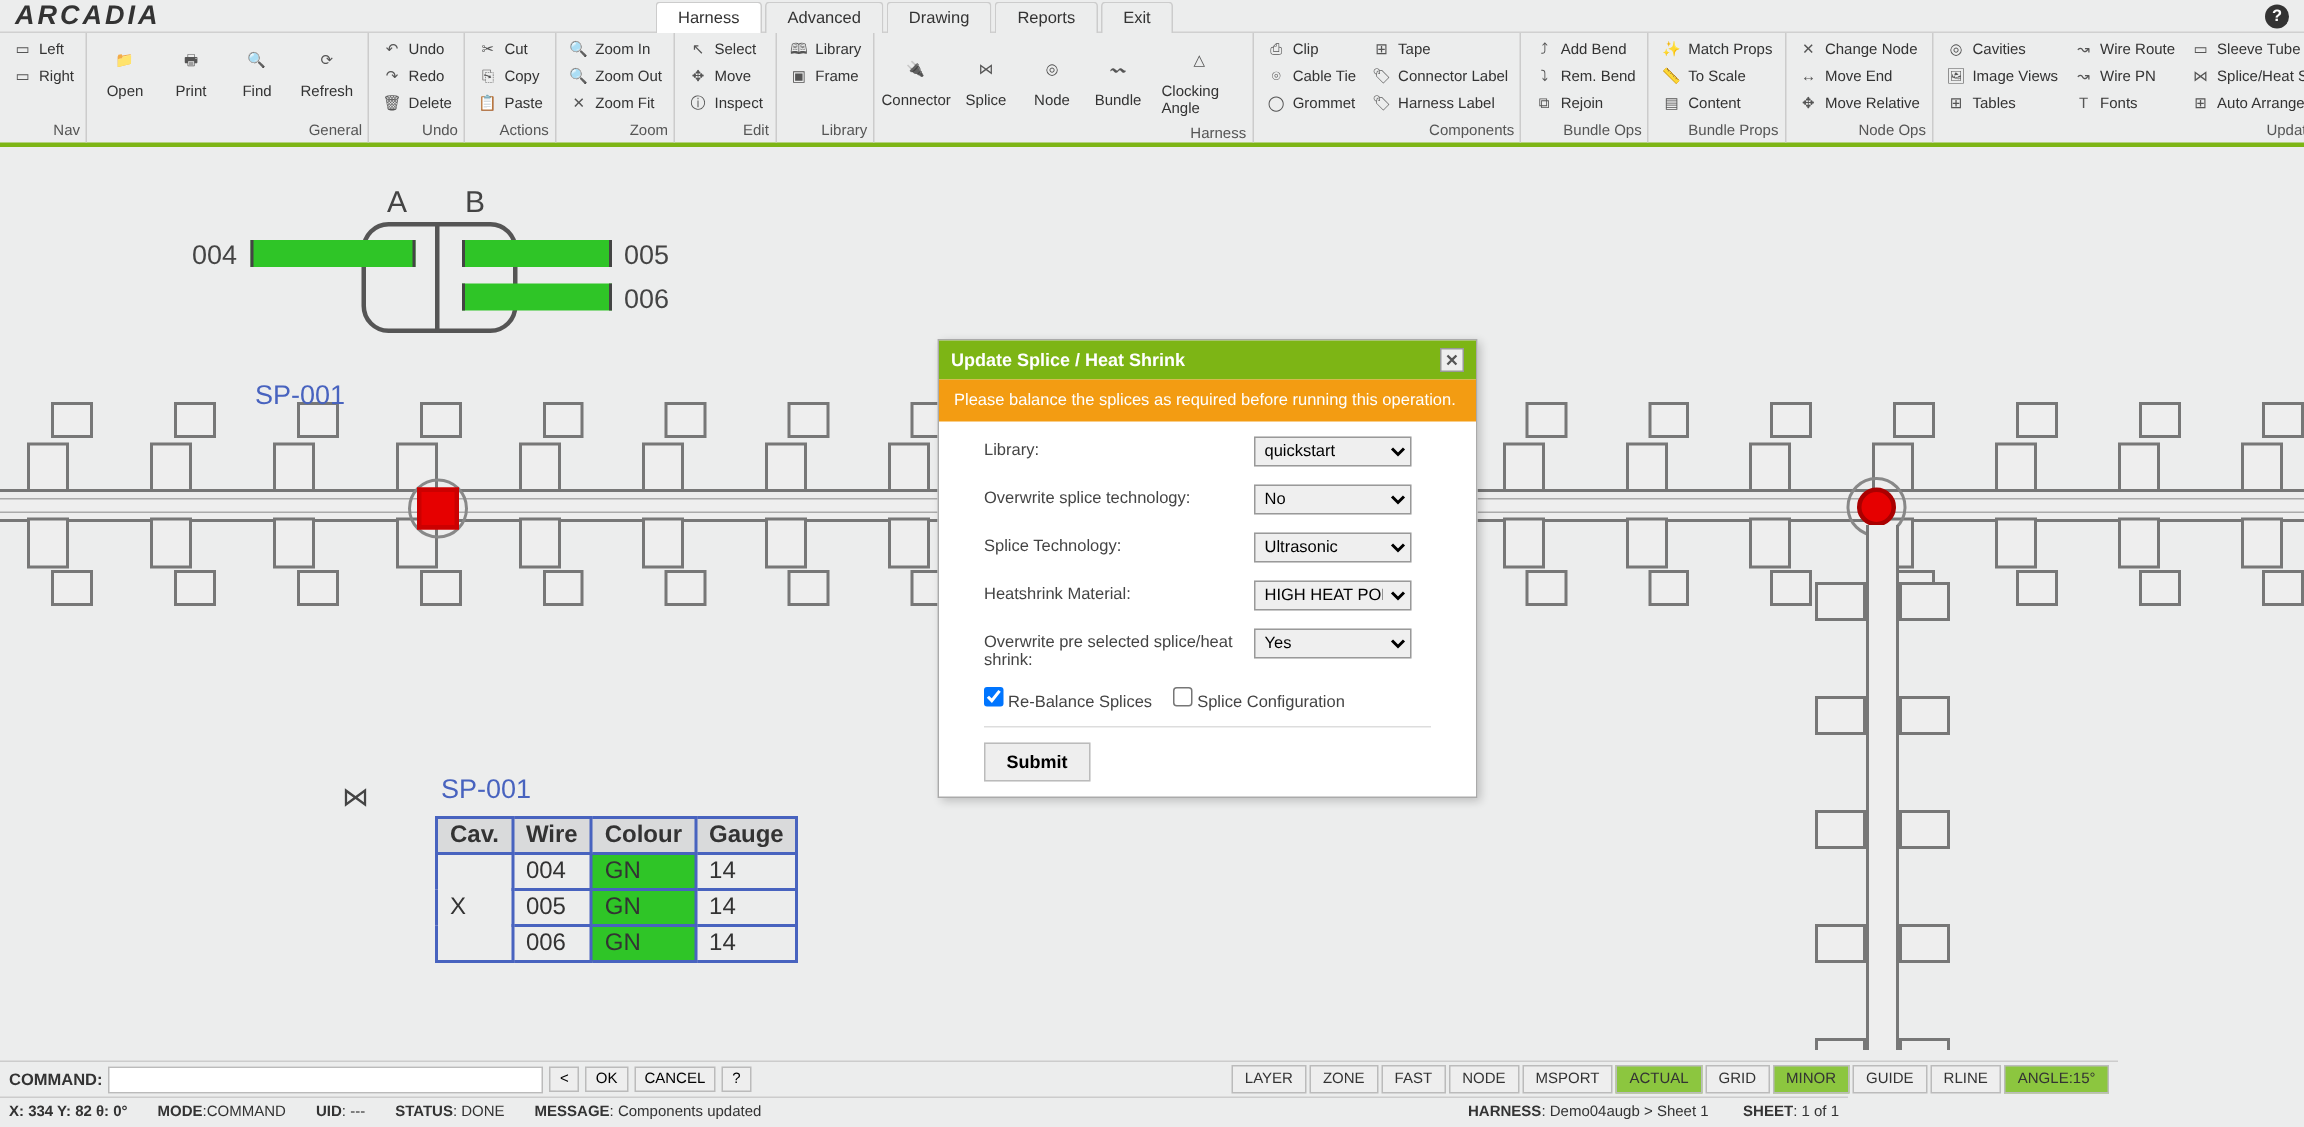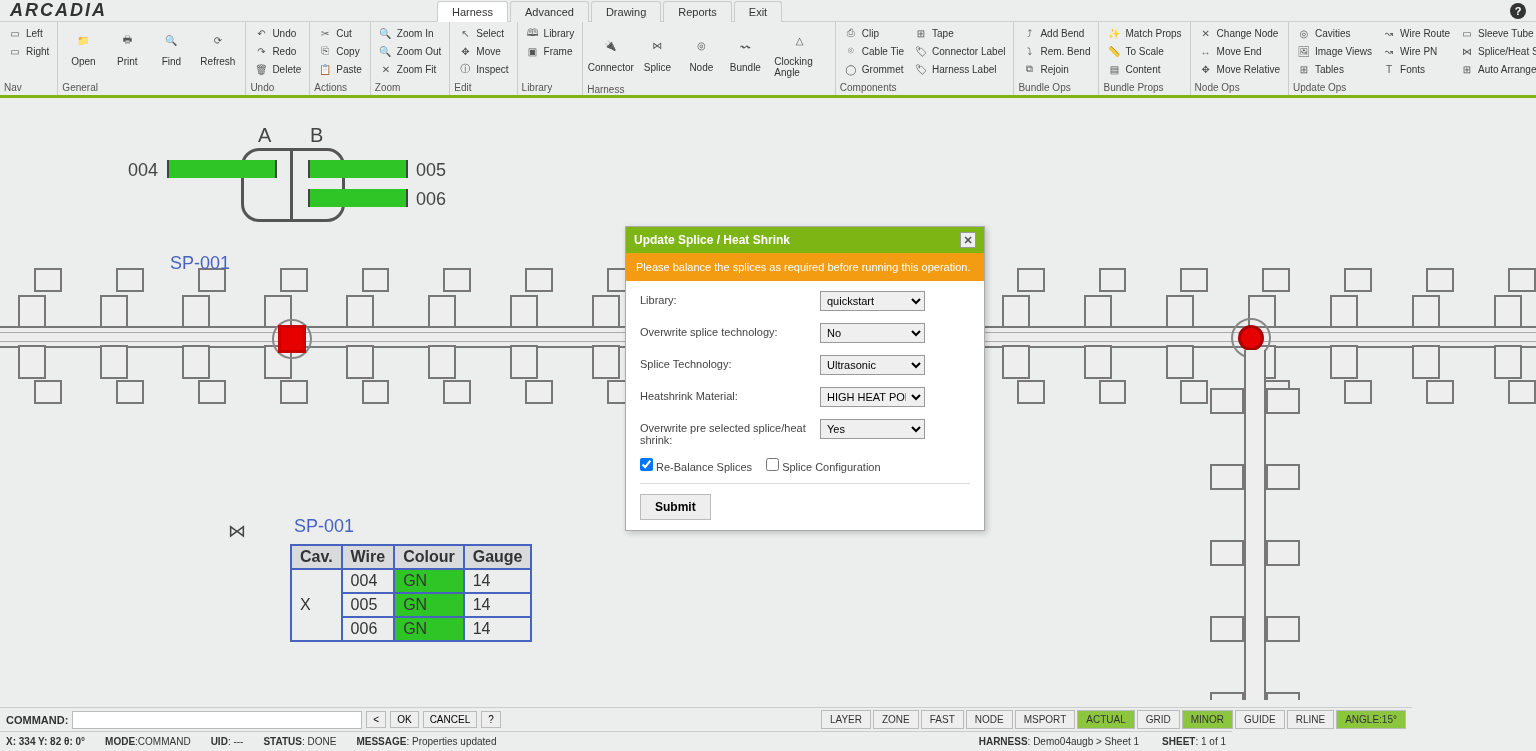--- a/index.html
+++ b/index.html
@@ -67,21 +67,21 @@
   height: 76px;
 }
 .ribbon-group {
   border-right: 1px solid #ccc;
   padding: 2px 4px 0 4px;
   display: flex;
   flex-direction: column;
   justify-content: space-between;
 }
 .ribbon-group-label {
-  text-align: left;
+  text-align: right;
   font-size: 10px;
   color: #555;
   padding: 2px 0;
 }
 .ribbon-buttons {
   display: flex;
   gap: 2px;
 }
 .ribbon-col { display: flex; flex-direction: column; gap: 0px; }
 .rbtn-small {
@@ -238,21 +238,21 @@
   justify-content: space-between;
   align-items: center;
 }
 .dialog-close {
   background:#eee; border:1px solid #999; width:16px; height:16px;
   display:flex; align-items:center; justify-content:center; font-size:11px; color:#555;
 }
 .dialog-warn {
   background:#f39c12; color:#fff; font-size:11px; padding:8px 10px;
 }
-.dialog-body { padding: 10px 14px; font-size:11px; color:#444; }
+.dialog-body { padding: 10px 30px; font-size:11px; color:#444; }
 .form-row { display:flex; align-items:flex-start; margin-bottom:12px; }
 .form-row label { width: 180px; padding-top:3px;}
 .form-row select {
   width:105px; font-size:11px; padding:2px; border:1px solid #999;
 }
 .chk-row { display:flex; gap:14px; align-items:center; margin:6px 0 10px 0; border-bottom:1px solid #ddd; padding-bottom:10px;}
 .submit-btn {
   background:#eee; border:1px solid #bbb; padding:5px 14px; font-size:12px; font-weight:bold; cursor:pointer;
 }
 
@@ -789,18 +789,18 @@
       <div class="toggle">RLINE</div>
       <div class="toggle on">ANGLE:15°</div>
     </div>
 </div>
 
 <div class="status-bar">
   <span class="bold">X: 334 Y: 82 θ: 0°</span>
   <span><span class="bold">MODE</span><span>:COMMAND</span></span>
   <span><span class="bold">UID</span><span>: ---</span></span>
   <span><span class="bold">STATUS</span><span>: DONE</span></span>
-  <span><span class="bold">MESSAGE</span><span>: Properties updated</span></span>
+  <span><span class="bold">MESSAGE</span><span>: Components updated</span></span>
   <div class="status-right">
     <span><span class="bold">HARNESS</span><span>: Demo04augb &gt; Sheet 1</span></span>
     <span><span class="bold">SHEET</span><span>: 1 of 1</span></span>
   </div>
 </div>
 
 </body></html>

